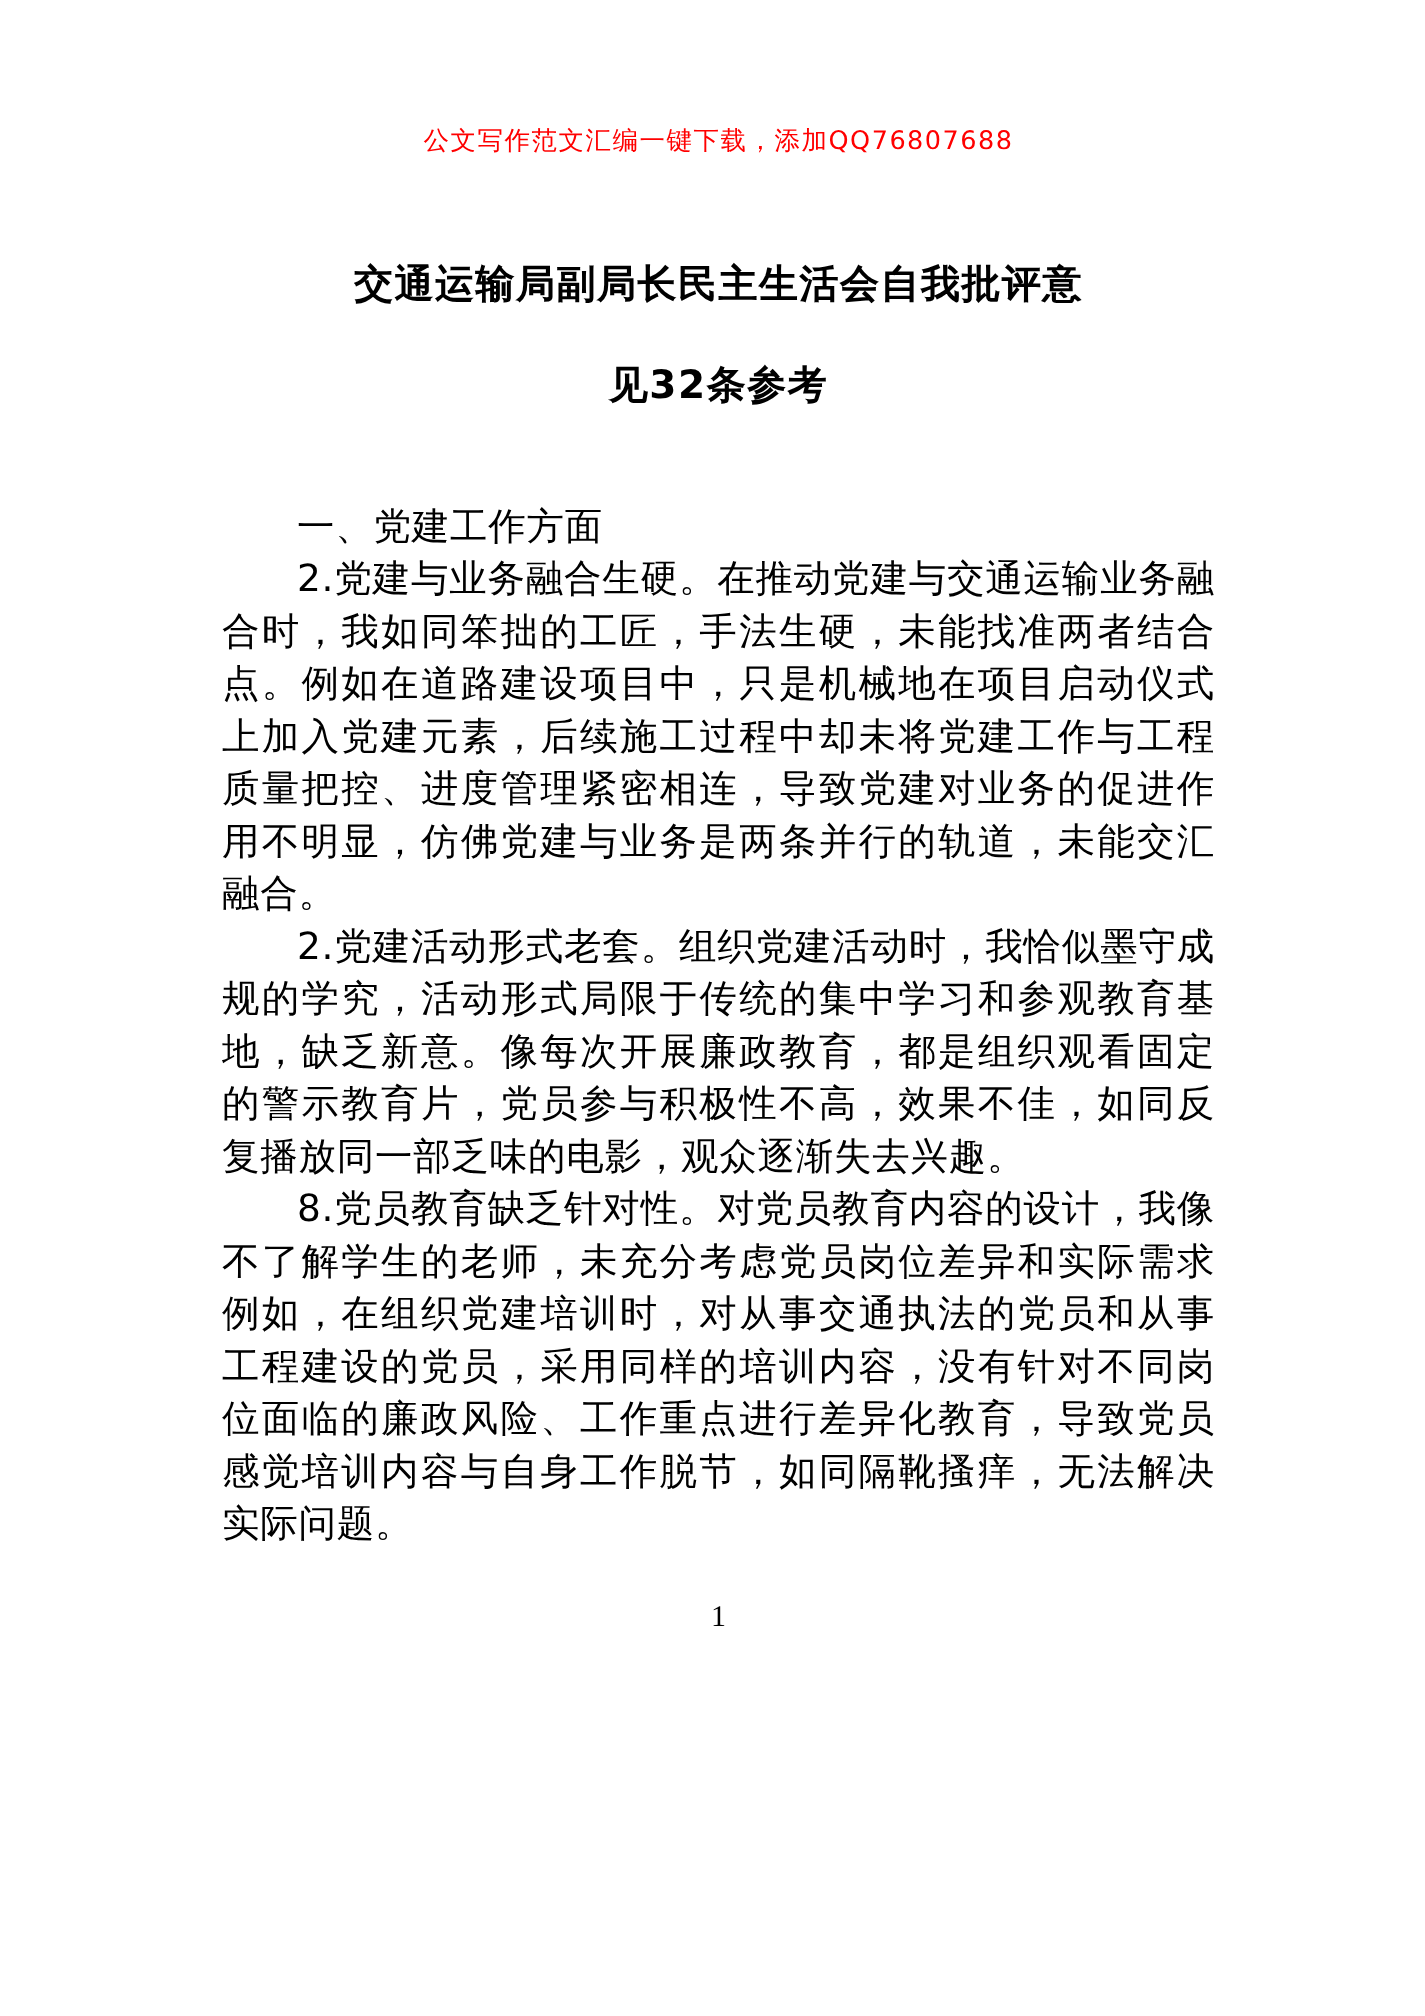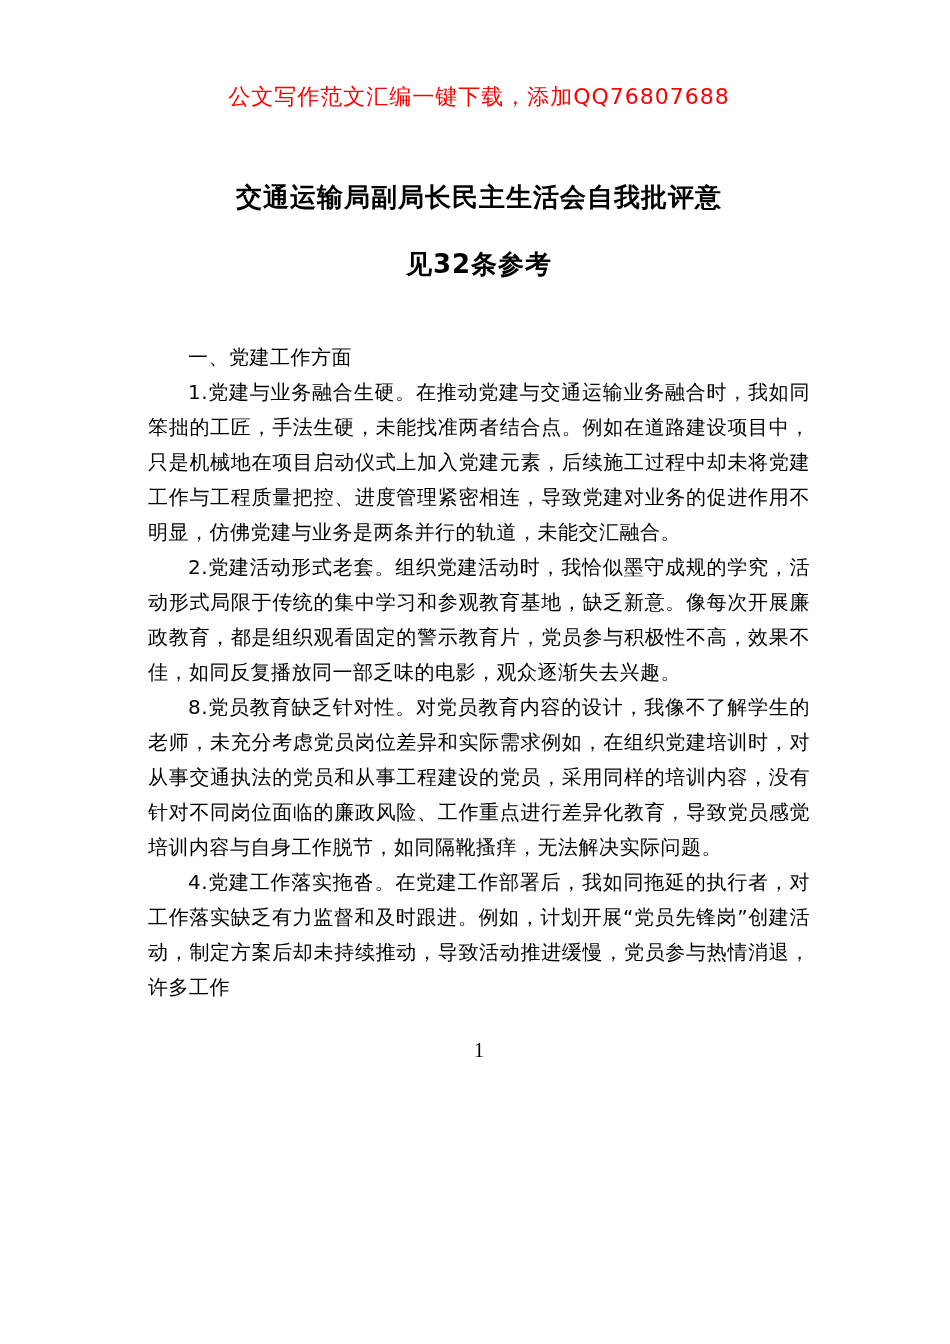--- a/index.html
+++ b/index.html
@@ -10,37 +10,37 @@
     margin: 0 auto;
     background: #ffffff;
     color: #000000;
     padding: 82px 140px 50px 148px;
     font-family: "DejaVu Sans", "Liberation Sans", sans-serif;
     position: relative;
   }
   .promo {
     text-align: center;
     color: #ff0000;
-    font-size: 22px;
+    font-size: 17px;
     font-weight: 400;
     letter-spacing: 1px;
     margin-bottom: 52px;
     white-space: nowrap;
   }
   .doc-title {
     text-align: center;
     font-size: 26px;
     font-weight: 700;
     line-height: 67px;
     letter-spacing: 1px;
     margin-bottom: 42px;
   }
   .doc-title .title-line { display: block; }
   .body-text {
-    font-size: 20px;
+    font-size: 25px;
     line-height: 35px;
     letter-spacing: 0.5px;
     text-align: justify;
   }
   .body-text p {
     text-indent: 2em;
     margin: 0;
   }
   .section-heading {
     text-indent: 2em;
@@ -59,21 +59,20 @@
 
   <div class="promo">公文写作范文汇编一键下载，添加QQ76807688</div>
 
   <h1 class="doc-title">
     <span class="title-line">交通运输局副局长民主生活会自我批评意</span>
     <span class="title-line">见32条参考</span>
   </h1>
 
   <div class="body-text">
     <p class="section-heading">一、党建工作方面</p>
-    <p>1.党建与业务融合生硬。在推动党建与交通运输业务融合时，我如同笨拙的工匠，手法生硬，未能找准两者结合点。例如在道路建设项目中，只是机械地在项目启动仪式上加入党建元素，后续施工过程中却未将党建工作与工程质量把控、进度管理紧密相连，导致党建对业务的促进作用不明显，仿佛党建与业务是两条并行的轨道，未能交汇融合。</p>
+    <p>2.党建与业务融合生硬。在推动党建与交通运输业务融合时，我如同笨拙的工匠，手法生硬，未能找准两者结合点。例如在道路建设项目中，只是机械地在项目启动仪式上加入党建元素，后续施工过程中却未将党建工作与工程质量把控、进度管理紧密相连，导致党建对业务的促进作用不明显，仿佛党建与业务是两条并行的轨道，未能交汇融合。</p>
     <p>2.党建活动形式老套。组织党建活动时，我恰似墨守成规的学究，活动形式局限于传统的集中学习和参观教育基地，缺乏新意。像每次开展廉政教育，都是组织观看固定的警示教育片，党员参与积极性不高，效果不佳，如同反复播放同一部乏味的电影，观众逐渐失去兴趣。</p>
     <p>8.党员教育缺乏针对性。对党员教育内容的设计，我像不了解学生的老师，未充分考虑党员岗位差异和实际需求例如，在组织党建培训时，对从事交通执法的党员和从事工程建设的党员，采用同样的培训内容，没有针对不同岗位面临的廉政风险、工作重点进行差异化教育，导致党员感觉培训内容与自身工作脱节，如同隔靴搔痒，无法解决实际问题。</p>
-    <p>4.党建工作落实拖沓。在党建工作部署后，我如同拖延的执行者，对工作落实缺乏有力监督和及时跟进。例如，计划开展“党员先锋岗”创建活动，制定方案后却未持续推动，导致活动推进缓慢，党员参与热情消退，许多工作</p>
   </div>
 
   <div class="page-number">1</div>
 
 </div>
 
 </body></html>

